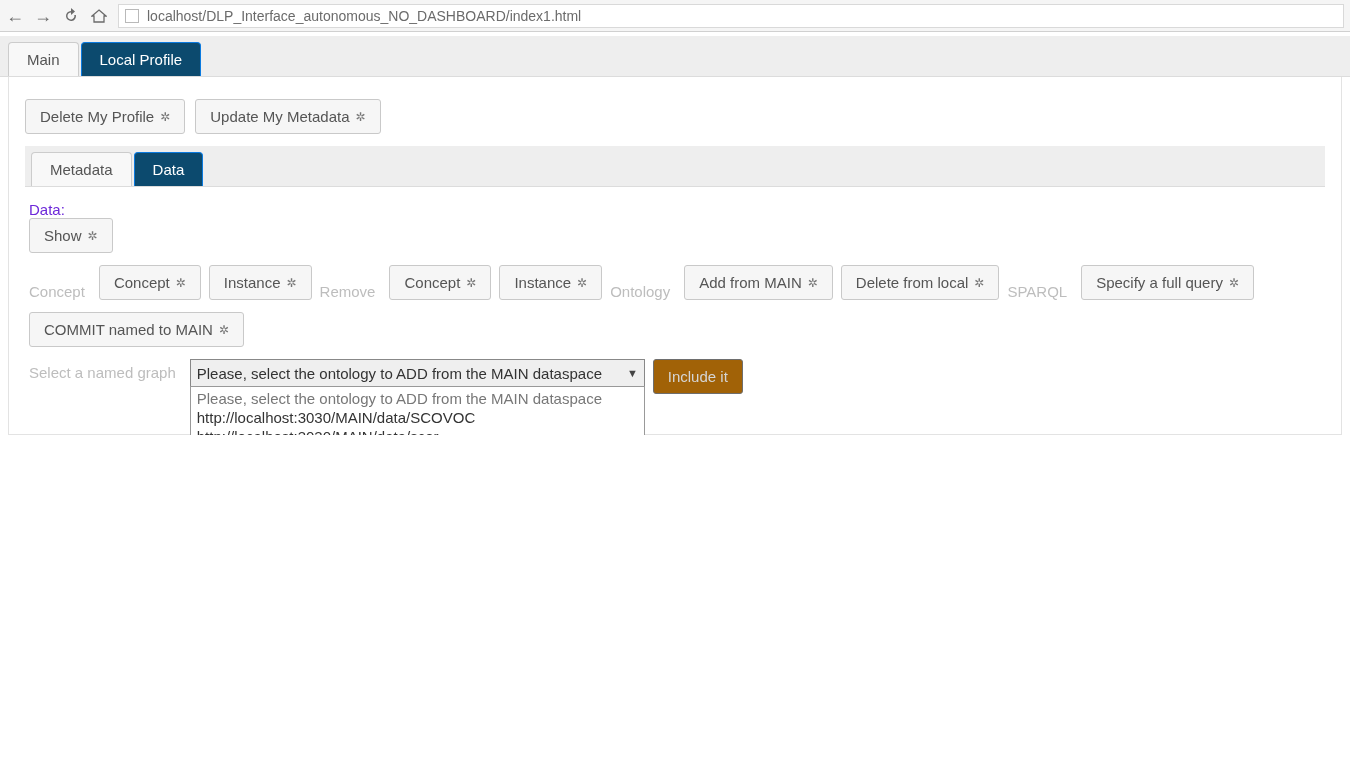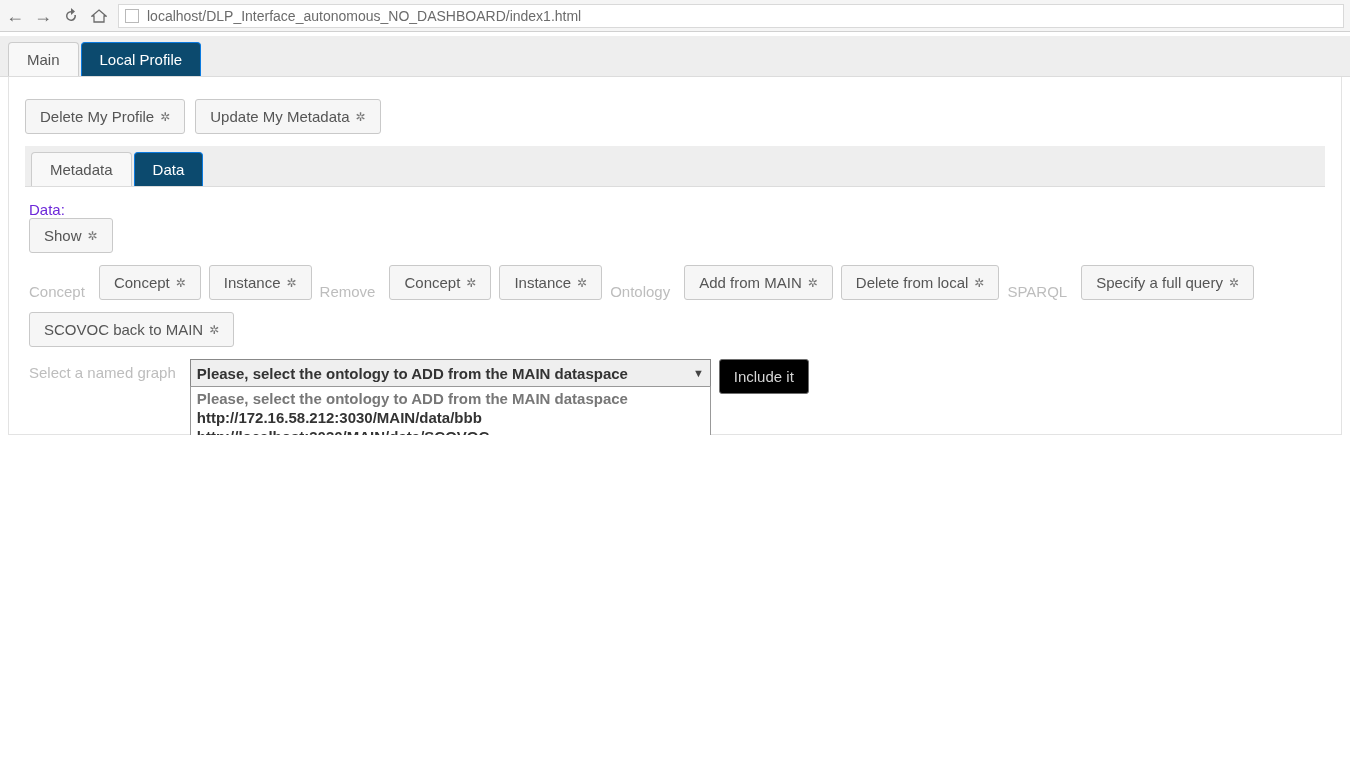--- a/index.html
+++ b/index.html
@@ -23,28 +23,28 @@
   .profile-actions { display:flex; gap:10px; margin: -4px 0 12px 0; padding: 12px 0 0 0;}
   .btn { border:1px solid #c9c9c9; background:#f6f6f6; padding:8px 14px; border-radius:3px; color:#555; cursor:pointer; display:inline-flex; align-items:center; gap:6px; font-size:15px;}
   .btn .gear, .tab .gear { font-size:12px; color:#777; }
 
   .sub-tabs-wrap { background:#eee; border-bottom:1px solid #dcdcdc; padding:6px 6px 0 6px; margin-top:2px;}
   .inner { padding:14px 4px 4px 4px; }
   .section-label { color:#6d28d9; margin-bottom:0; }
   .inline-label { color:#bdbdbd; margin-right:6px; }
   .row { display:flex; flex-wrap:wrap; align-items:flex-end; gap:8px; margin-bottom:12px;}
 
-  .select-wrap { position:relative; width:521px;font-weight:bold; }
+  .select-wrap { position:relative; width:455px; }
   .select-display { border:1px solid #888; background:#efefef; height:28px; padding:0 22px 0 6px; display:flex; align-items:center; font-size:15px; color:#333; cursor:pointer; position:relative;}
   .select-caret { position:absolute; right:6px; top:50%; transform:translateY(-50%); font-size:11px; color:#444;}
   .dropdown { position:absolute; top:27px; left:0; right:0; background:#fff; border:1px solid #999; max-height:none; padding:2px 0;}
   .option { padding:1px 6px; font-size:15px; color:#333; white-space:nowrap; overflow:hidden; text-overflow:ellipsis; cursor:default;}
   .option.placeholder { color:#777; }
   .option.highlight { background:#0b84ff; color:#fff;}
-  .include-btn { background:#000000; color:#d5d5d5; border:1px solid #6e6e6e; }
+  .include-btn { background:#a16207; color:#d5d5d5; border:1px solid #6e6e6e; }
 </style>
 </head>
 <body>
 
 <div class="chrome">
   <span class="nav-icon nav-arrow">←</span>
   <span class="nav-icon nav-arrow">→</span>
   <span class="nav-icon">
     <svg width="16" height="16" viewBox="0 0 16 16">
         <path d="M8 3a5 5 0 1 0 4.9 4H11.3A3.5 3.5 0 1 1 8 4.5V7l4-3.5L8 0v3z" fill="#6b6b6b"></path>
@@ -136,36 +136,35 @@
           </button>
         <span class="inline-label">SPARQL</span>
         <button class="btn">
             <span>Specify a full query</span>
             <span class="gear">✲</span>
           </button>
       </div>
 
       <div class="row">
         <button class="btn">
-            <span>SCOVOC back to MAIN</span>
+            <span>COMMIT named to MAIN</span>
             <span class="gear">✲</span>
           </button>
       </div>
 
       <div class="row" style="align-items:flex-start;">
         <span class="inline-label" style="margin-top:5px;text-align:right;">Select a named graph</span>
 
         <div class="select-wrap">
           <div class="select-display">
             <span>Please, select the ontology to ADD from the MAIN dataspace</span>
             <span class="select-caret">▼</span>
           </div>
           <div class="dropdown" id="dropdown">
               <div class="option placeholder">Please, select the ontology to ADD from the MAIN dataspace</div>
-              <div class="option">http://172.16.58.212:3030/MAIN/data/bbb</div>
               <div class="option">http://localhost:3030/MAIN/data/SCOVOC</div>
               <div class="option">http://localhost:3030/MAIN/data/scor</div>
               <div class="option">http://localhost:3030/Profile_USER_0001/data</div>
               <div class="option">http://localhost:3030/MAIN/data/CM</div>
               <div class="option highlight">http://localhost:3030/MAIN/data/vCard</div>
               <div class="option">http://localhost:3030/MAIN/data/Timeline</div>
               <div class="option">http://localhost:3030/MAIN/data/DUL</div>
               <div class="option">http://localhost:3030/MAIN/data/timeline</div>
               <div class="option">http://localhost:3030/MAIN/data/ORG</div>
               <div class="option">http://localhost:3030/MAIN/data/org</div>

